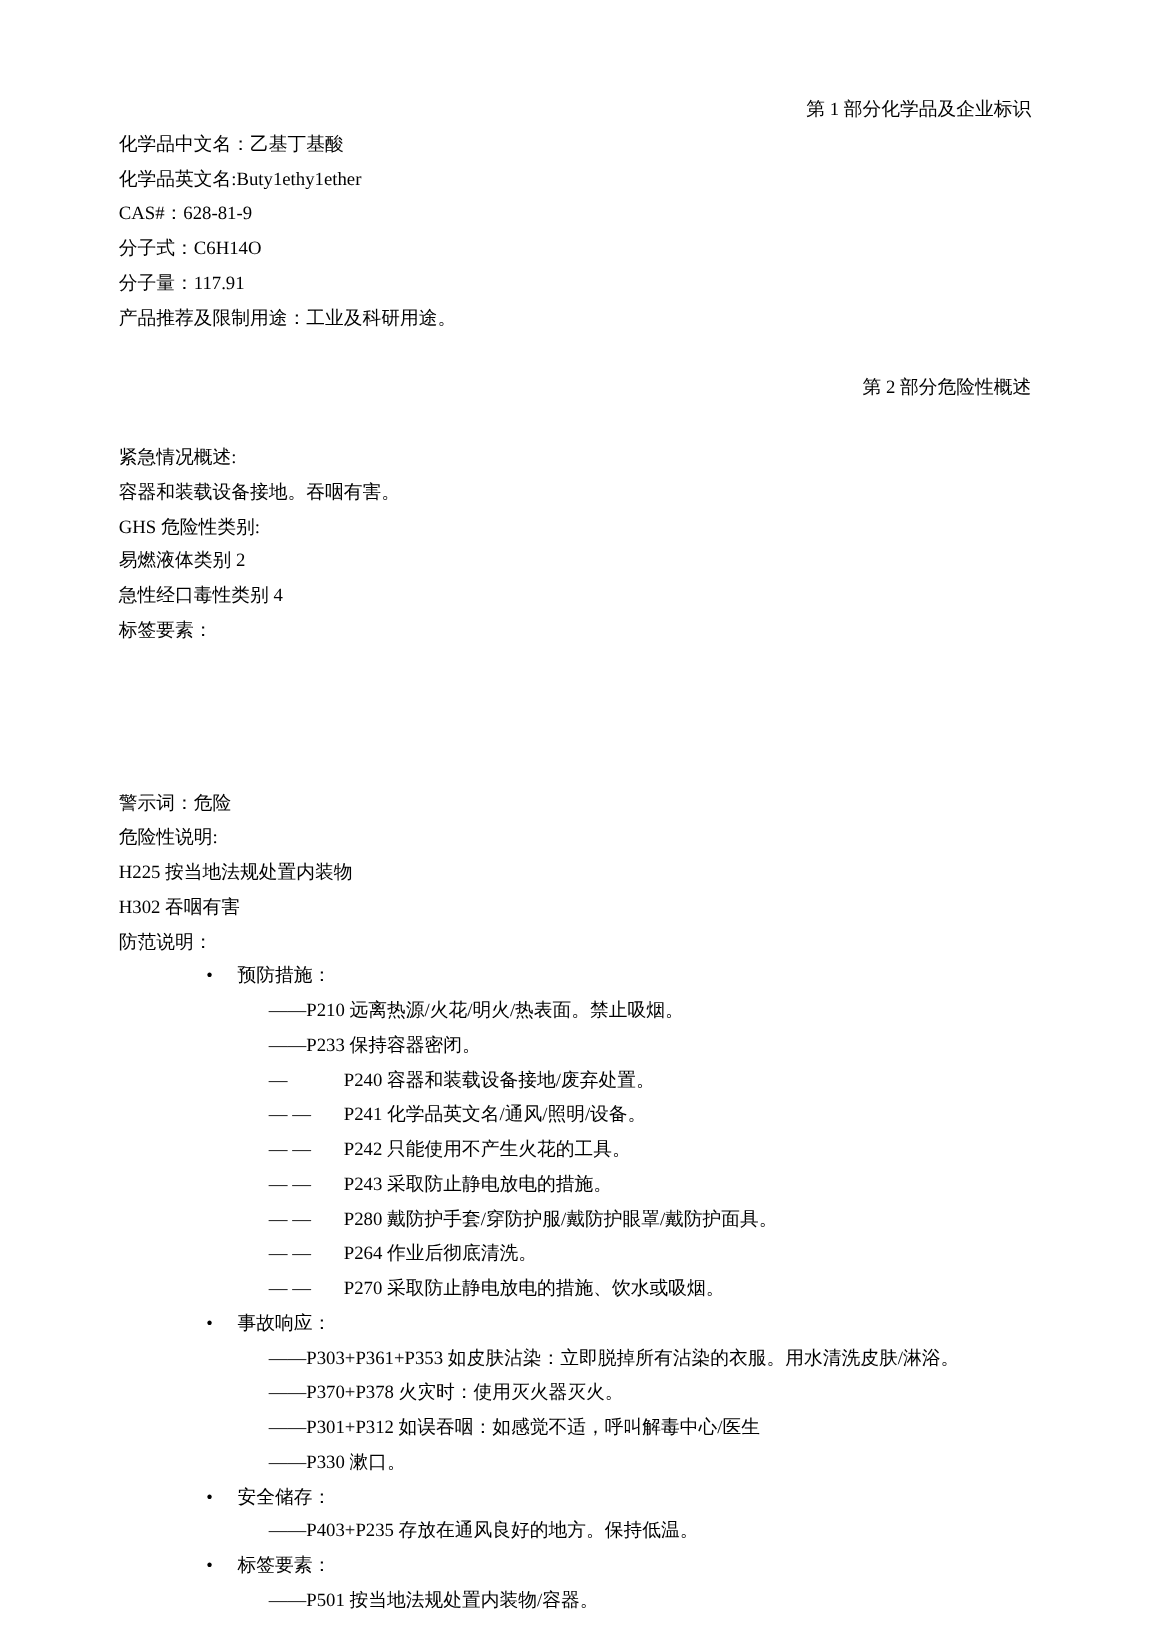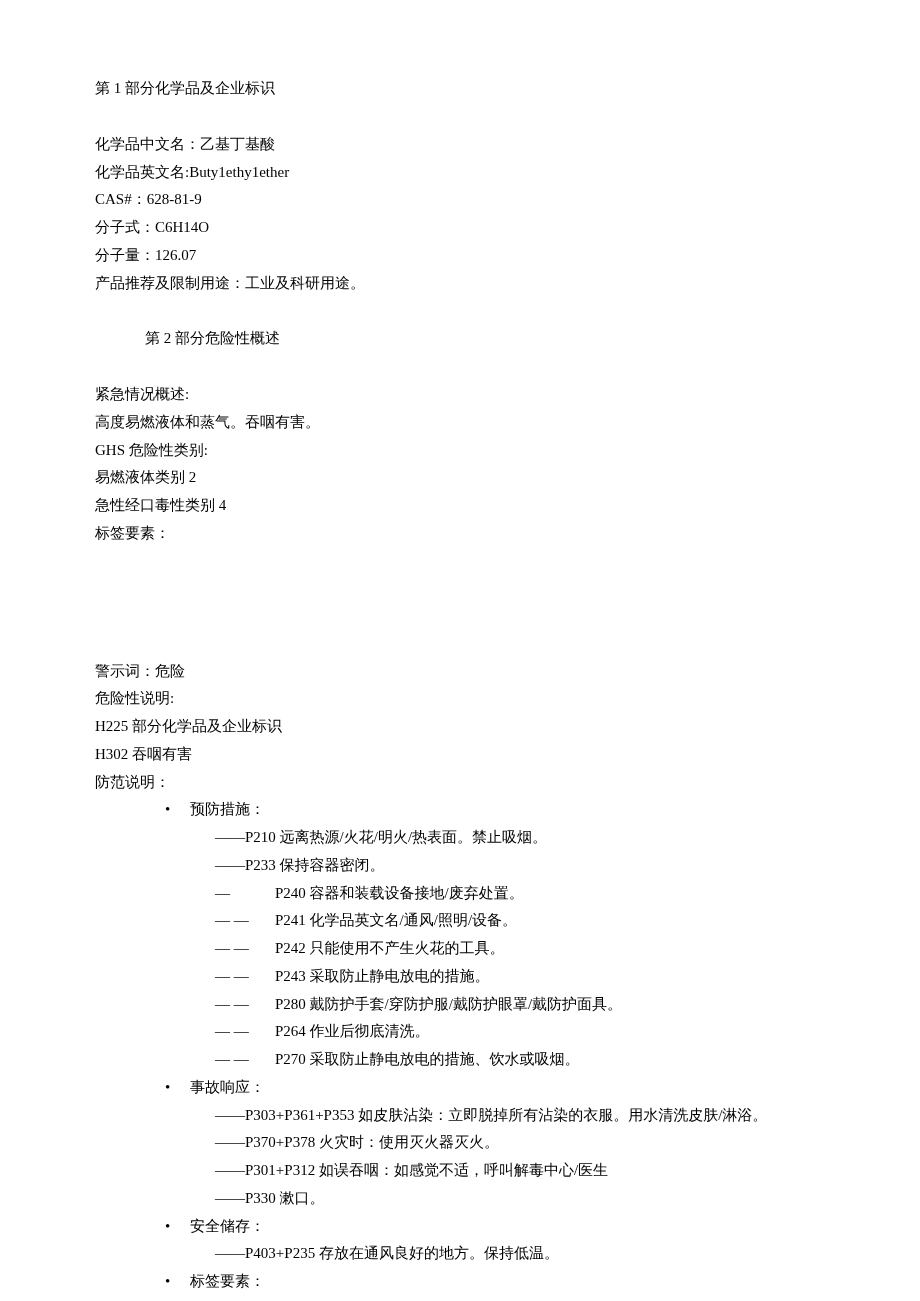--- a/index.html
+++ b/index.html
@@ -10,25 +10,24 @@
     body {
       font-family: "SimSun", "宋体", serif;
       font-size: 15px;
       line-height: 1.85;
       color: #000;
       background: #fff;
       width: 920px;
       padding: 75px 95px 60px 95px;
     }
     .section-title {
-      text-align: left;
-      margin-bottom: 28px;
+      text-align: right;
     }
     .section-title-2 {
-      text-align: left;
+      text-align: right;
       margin-top: 28px;
       margin-bottom: 28px;
       padding-left: 50px;
     }
     .info-line {
       display: block;
       font-family: Liberation Serif, serif;
     }
     .spacer-large {
       height: 110px;
@@ -51,37 +50,37 @@
   </style>
 </head>
 <body>
 
 <div class="section-title">第 1 部分化学品及企业标识</div>
 
 <div class="info-line">化学品中文名：乙基丁基酸</div>
 <div class="info-line">化学品英文名:Buty1ethy1ether</div>
 <div class="info-line">CAS#：628-81-9</div>
 <div class="info-line">分子式：C6H14O</div>
-<div class="info-line">分子量：126.07</div>
+<div class="info-line">分子量：117.91</div>
 <div class="info-line">产品推荐及限制用途：工业及科研用途。</div>
 
 <div class="section-title-2">第 2 部分危险性概述</div>
 
 <div class="info-line">紧急情况概述:</div>
-<div class="info-line">高度易燃液体和蒸气。吞咽有害。</div>
+<div class="info-line">容器和装载设备接地。吞咽有害。</div>
 <div class="info-line">GHS 危险性类别:</div>
 <div class="info-line">易燃液体类别 2</div>
 <div class="info-line">急性经口毒性类别 4</div>
 <div class="info-line">标签要素：</div>
 
 <div class="spacer-large"></div>
 
 <div class="info-line">警示词：危险</div>
 <div class="info-line">危险性说明:</div>
-<div class="info-line">H225 部分化学品及企业标识</div>
+<div class="info-line">H225 按当地法规处置内装物</div>
 <div class="info-line">H302 吞咽有害</div>
 <div class="info-line">防范说明：</div>
 
 <div class="bullet-level-1"><span>预防措施：</span></div>
 
 <div class="bullet-level-2"><span>——</span><span>P210 远离热源/火花/明火/热表面。禁止吸烟。</span></div>
 <div class="bullet-level-2"><span>——</span><span>P233 保持容器密闭。</span></div>
 <div class="bullet-level-2"><span class="dash-prefix">—</span><span>P240 容器和装载设备接地/废弃处置。</span></div>
 <div class="bullet-level-2"><span class="dash-prefix">—    —</span><span>P241 化学品英文名/通风/照明/设备。</span></div>
 <div class="bullet-level-2"><span class="dash-prefix">—    —</span><span>P242 只能使用不产生火花的工具。</span></div>

